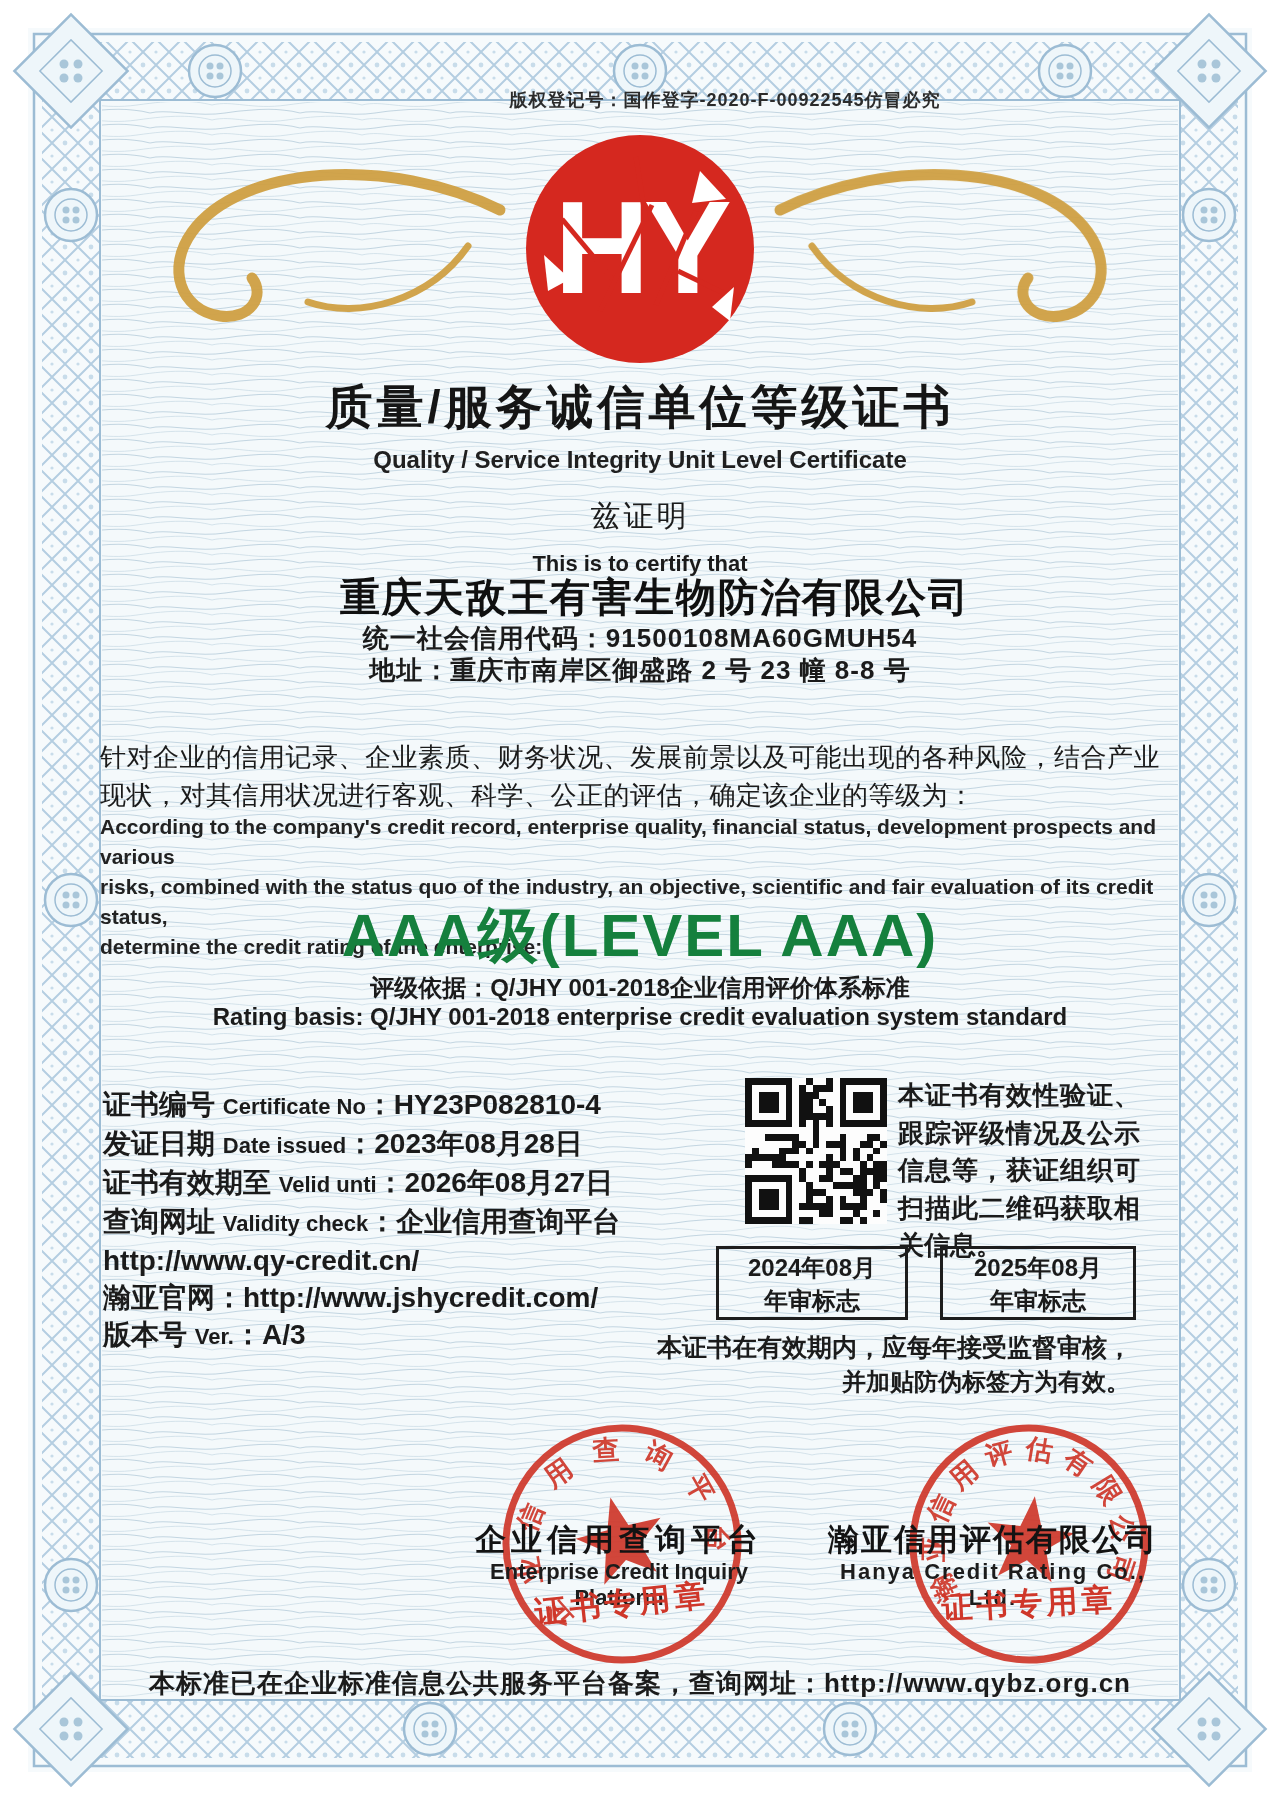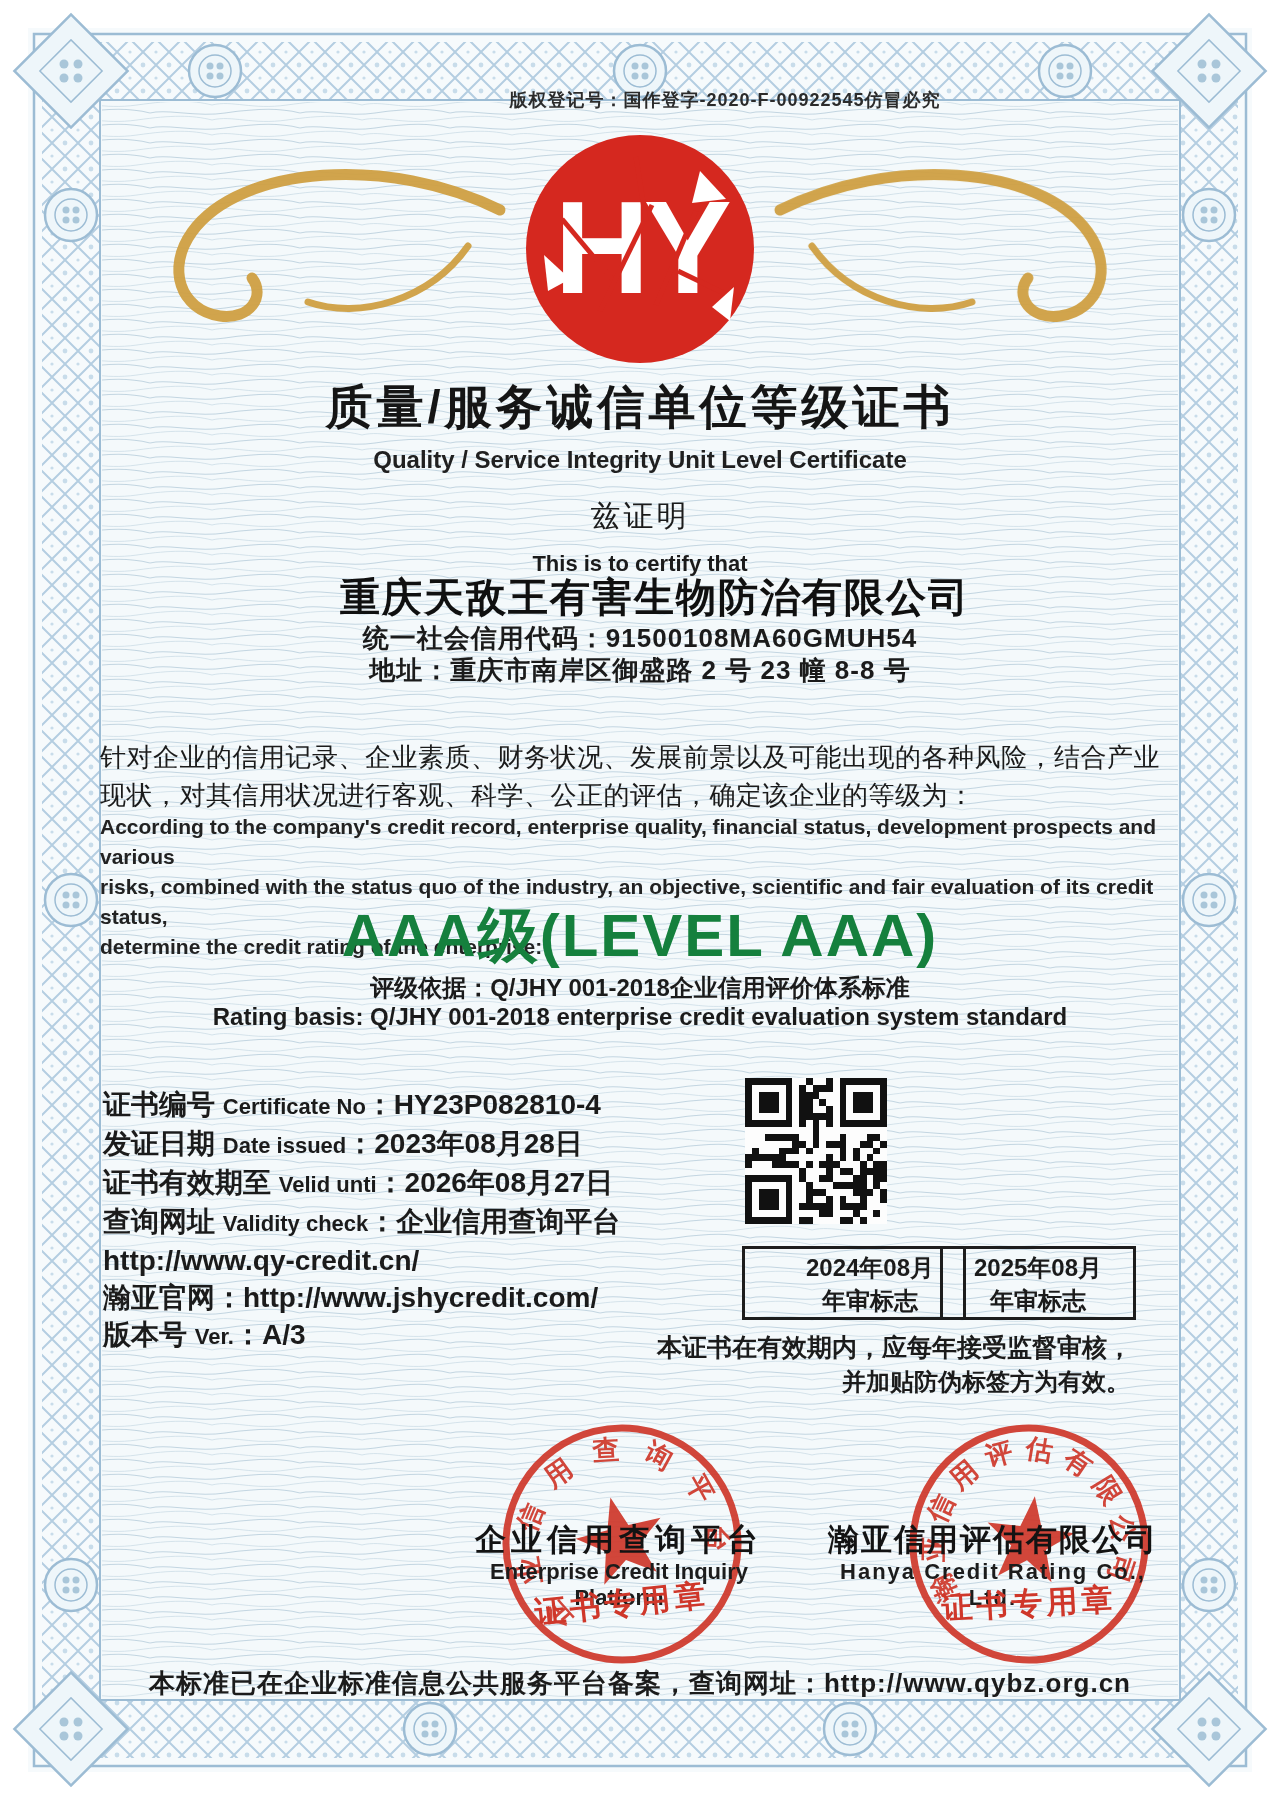--- a/index.html
+++ b/index.html
@@ -18,21 +18,21 @@
   .address{top:653px;font-size:26px;font-weight:700;letter-spacing:1px;}
   .body-zh{left:100px;top:738px;width:1082px;font-size:26px;font-weight:400;line-height:38px;text-align:justify;letter-spacing:.5px;}
   .body-en{left:100px;top:812px;width:1082px;font-size:21px;font-weight:600;line-height:30px;color:#222;}
   .level{top:896px;font-size:60px;font-weight:800;letter-spacing:2px;color:#15803d;}
   .basis-zh{top:972px;font-size:24px;font-weight:700;}
   .basis-en{top:1003px;font-size:24px;font-weight:600;}
   .details{left:103px;top:1086px;width:560px;font-size:28px;font-weight:700;line-height:37px;white-space:nowrap;}
   .details .en{font-size:22px;font-weight:600;}
   .qr-note{left:898px;top:1077px;width:242px;font-size:26px;font-weight:700;line-height:37.5px;text-align:justify;}
   .yr-box{top:1246px;height:66px;border:3px solid #1d1d1d;text-align:center;font-size:24px;font-weight:700;line-height:33px;padding-top:2px;box-sizing:content-box;}
-  .yr-box.b1{left:742px;width:186px;padding-left:32px;}
+  .yr-box.b1{left:716px;width:186px;}
   .yr-box.b2{left:940px;width:190px;}
   .sup1{top:1331px;right:148px;font-size:25px;font-weight:700;}
   .sup2{top:1366px;right:150px;font-size:24px;font-weight:700;}
   .org-zh{top:1519px;font-size:31px;font-weight:800;letter-spacing:5px;color:#131313;}
   .org-en{top:1559px;font-size:22px;font-weight:700;color:#1c1c1c;}
   .org-left{left:452px;width:334px;text-align:center;}
   .org-right{left:818px;width:350px;text-align:center;letter-spacing:2px;}
   .stamp{top:1583px;width:224px;text-align:center;font-size:31px;font-weight:800;color:#cf372a;letter-spacing:4px;}
   .stamp.l{left:510px;transform:rotate(-6deg);}
   .stamp.r{left:917px;transform:rotate(-3deg);}
@@ -436,20 +436,21 @@
         <rect x="12" y="19" width="1" height="1"></rect>
         <rect x="16" y="19" width="1" height="1"></rect>
         <rect x="19" y="19" width="1" height="1"></rect>
         <rect x="8" y="20" width="1" height="1"></rect>
         <rect x="9" y="20" width="1" height="1"></rect>
         <rect x="14" y="20" width="1" height="1"></rect>
         <rect x="15" y="20" width="1" height="1"></rect>
         <rect x="17" y="20" width="1" height="1"></rect>
       </g>
   </svg>
+  <div class="abs qr-note">本证书有效性验证、跟踪评级情况及公示信息等，获证组织可扫描此二维码获取相关信息。</div>
 
   <div class="abs yr-box b1">
     <div>2024年08月</div>
     <div>年审标志</div>
   </div>
   <div class="abs yr-box b2">
     <div>2025年08月</div>
     <div>年审标志</div>
   </div>
   <div class="abs sup1">本证书在有效期内，应每年接受监督审核，</div>

